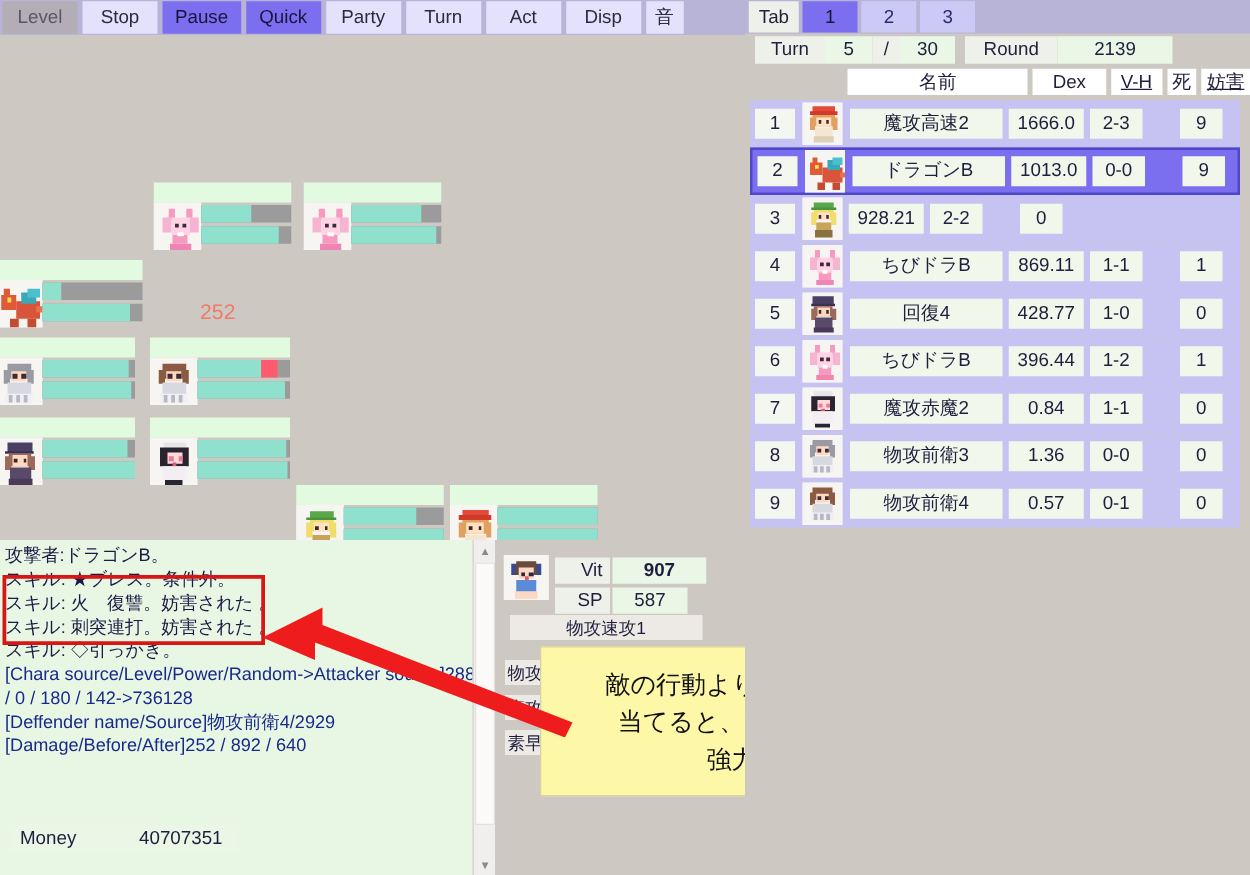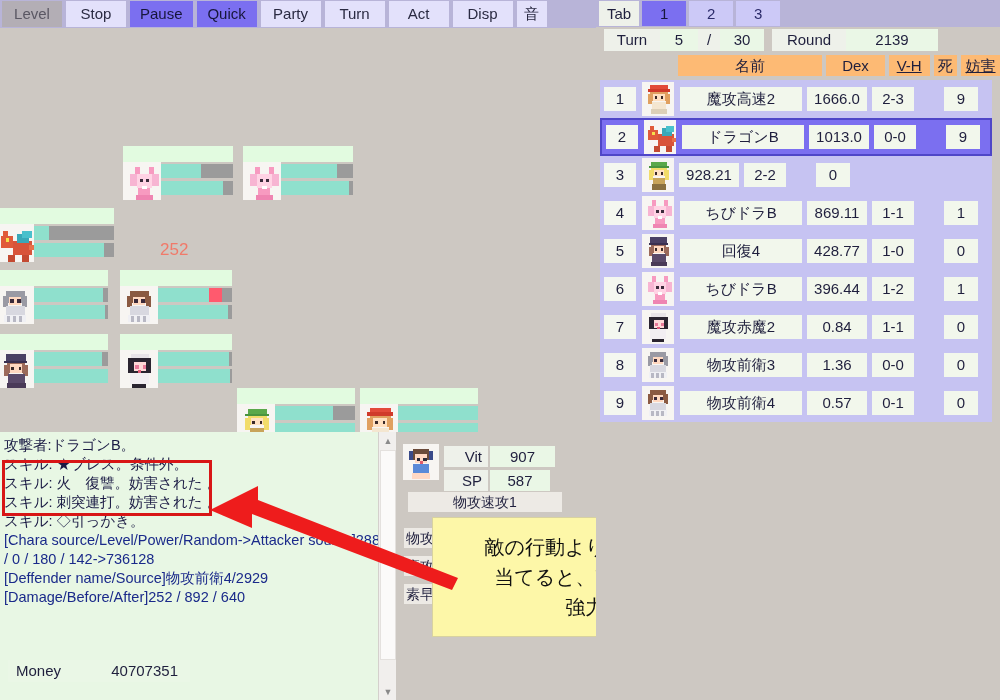--- a/index.html
+++ b/index.html
@@ -148,21 +148,21 @@
     position: absolute; left: 0; top: 27px; width: 404px; height: 26px;
     background: #cdc8c2; display: flex; align-items: center; padding-left: 8px;
     font-size: 15px; color: #1f1f3d;
   }
   .turnrow .cell { background: #eaf7e6; height: 22px; line-height: 22px; text-align: center; }
 
   .colhead {
     position: absolute; left: 0; top: 53px; width: 404px; height: 24px;
     display: flex; align-items: center; font-size: 15px; color: #1f1f3d;
   }
-  .colhead .ch { background: #fdba74; height: 21px; line-height: 21px; text-align: center; }
+  .colhead .ch { background: #ffffff; height: 21px; line-height: 21px; text-align: center; }
 
   .row {
     position: absolute; left: 4px; width: 392px; height: 38px;
     background: #c6c3f2; display: flex; align-items: center;
   }
   .row.sel { background: #7b6ff0; border: 2px solid #4f46c8; }
   .row .idx {
     width: 32px; height: 24px; line-height: 24px; background: #f4f7f0;
     text-align: center; font-size: 15px; color: #1f1f3d; margin-left: 4px;
   }
@@ -474,21 +474,21 @@
           <div class="px" style="left: 13.5px; top: 13.5px; width: 3.375px; height: 3.375px; background: rgb(42, 42, 58);"></div>
           <div class="px" style="left: 20.25px; top: 13.5px; width: 3.375px; height: 3.375px; background: rgb(42, 42, 58);"></div>
           <div class="px" style="left: 16.875px; top: 16.875px; width: 3.375px; height: 3.375px; background: rgb(224, 90, 106);"></div>
           <div class="px" style="left: 10.125px; top: 20.25px; width: 15.75px; height: 10.125px; background: rgb(90, 138, 216);"></div>
           <div class="px" style="left: 9px; top: 29.25px; width: 18px; height: 5.625px; background: rgb(255, 216, 196);"></div>
         </div>
       </div>
 
     <div class="kvrow" style="left:48px; top:14px;">
       <div class="k" style="width:44px;">Vit</div>
-      <div class="v" style="width:65px;">907</div>
+      <div class="v" style="width:75px;font-weight:bold;">907</div>
     </div>
     <div class="kvrow" style="left:48px; top:38px;">
       <div class="k" style="width:44px;">SP</div>
       <div class="v" style="width:60px;">587</div>
     </div>
 
     <div class="skillrow" style="top:60px;">物攻速攻1</div>
     <div class="skillrow" style="top:96px; width:32px; left:8px; text-align:left; padding-left:2px;">物攻</div>
     <div class="skillrow" style="top:124px; width:32px; left:8px; text-align:left; padding-left:2px;">魔攻</div>
     <div class="skillrow" style="top:152px; width:32px; left:8px; text-align:left; padding-left:2px;">素早</div>

